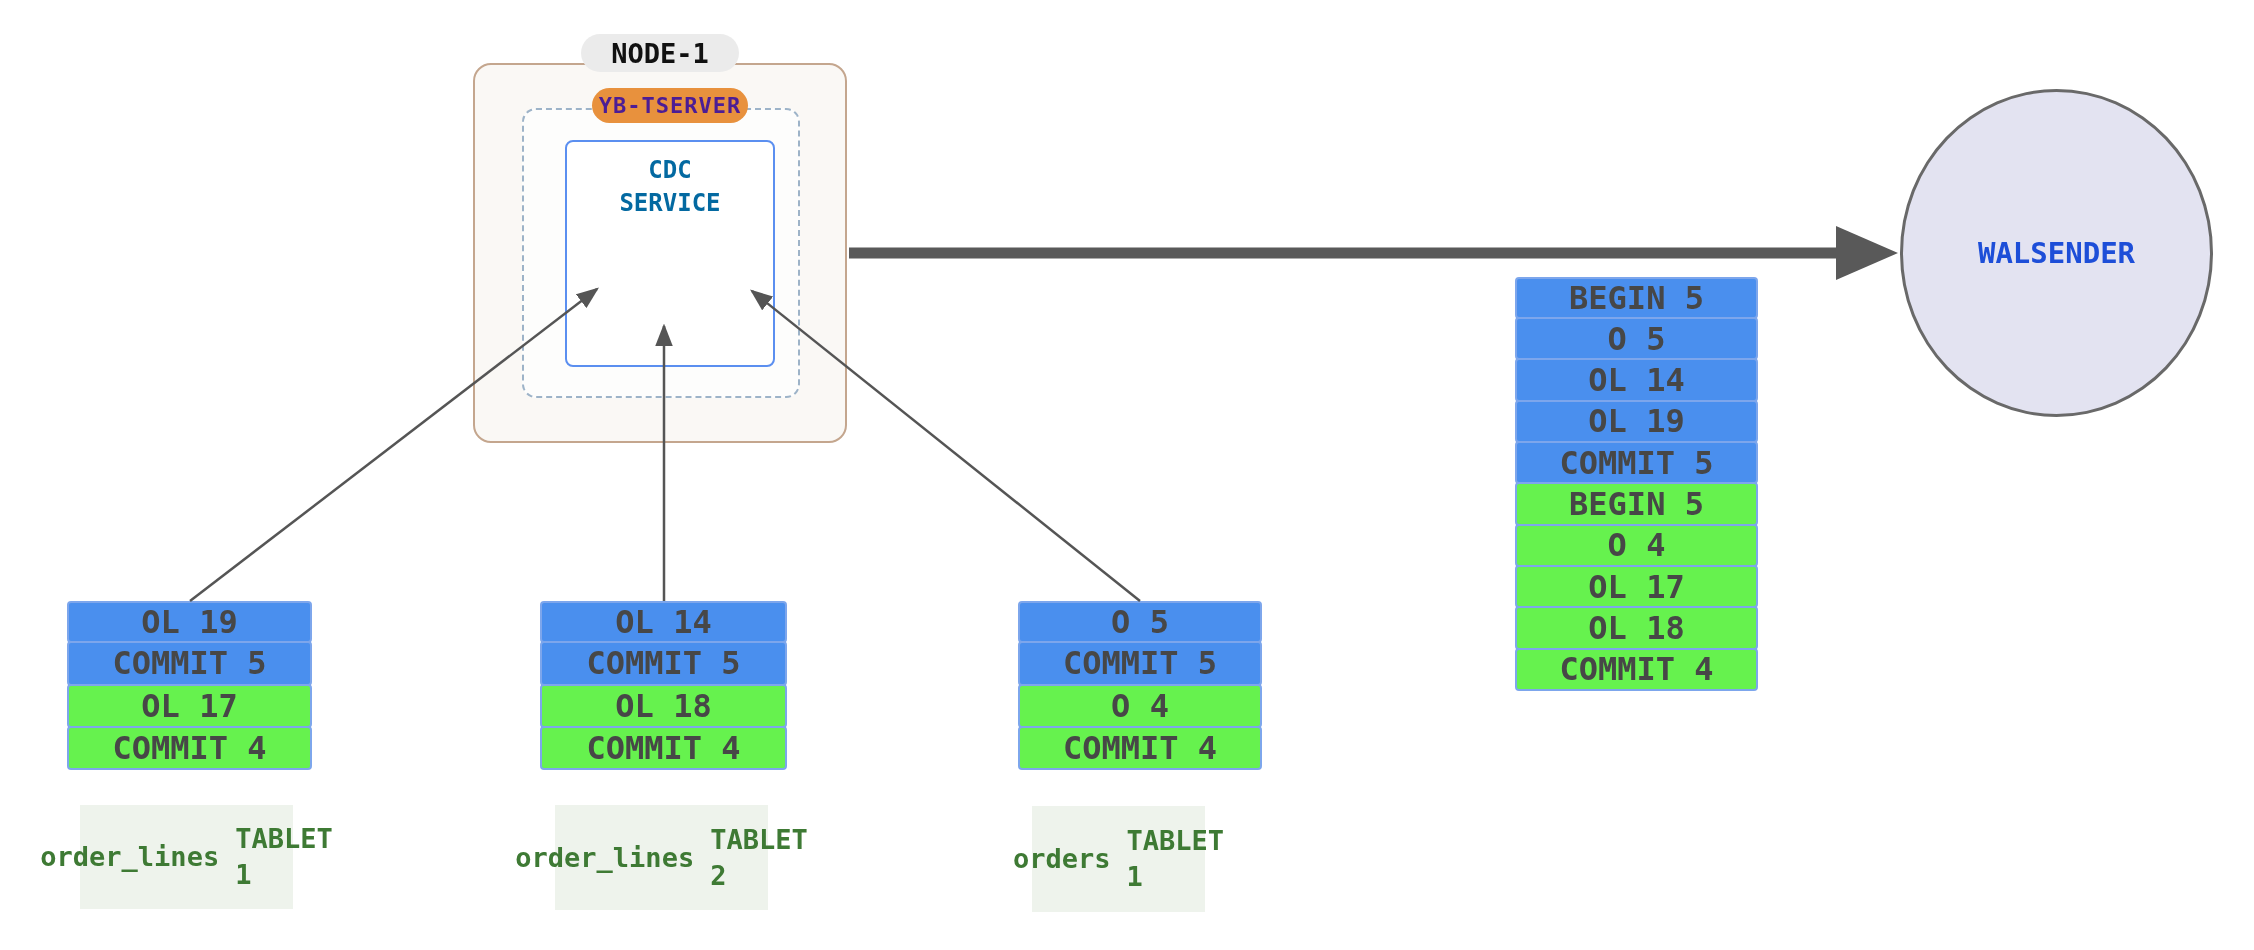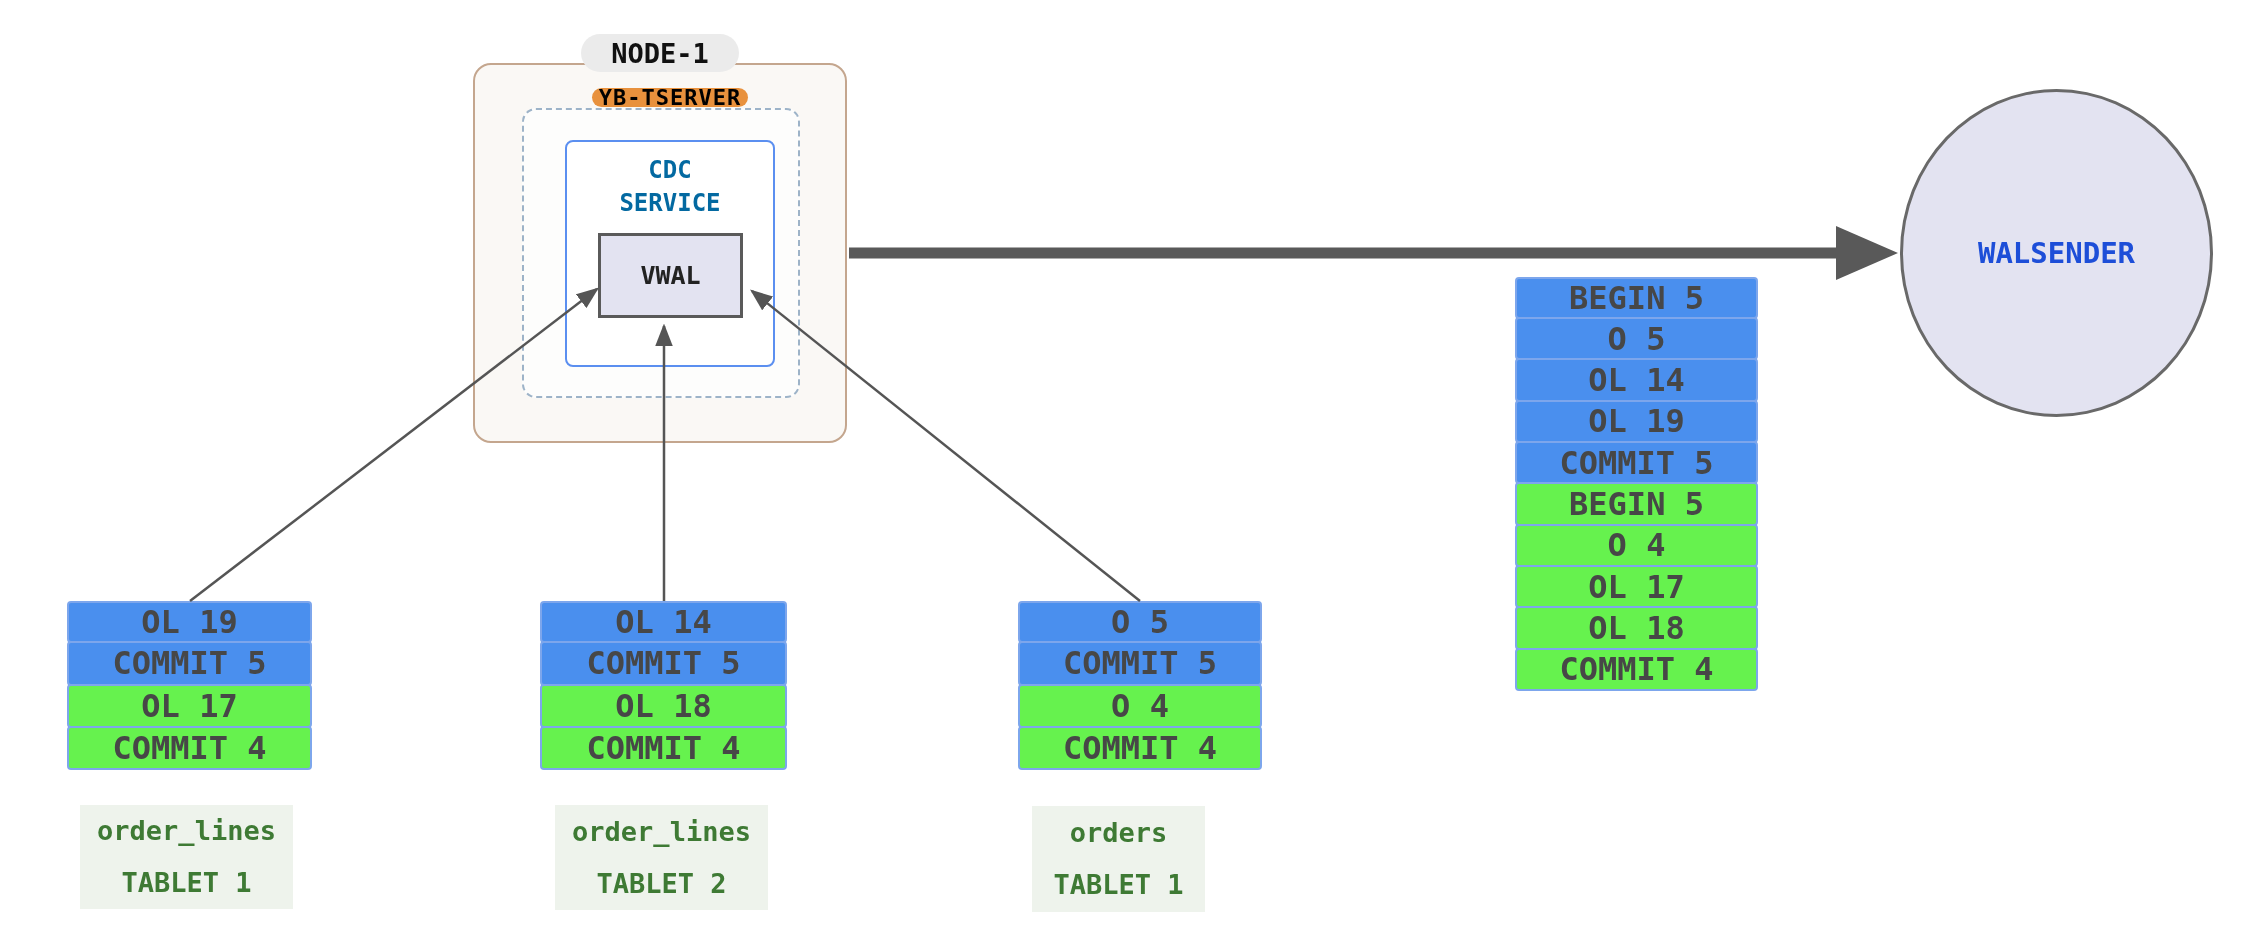--- a/index.html
+++ b/index.html
@@ -8,23 +8,23 @@
   .abs{position:absolute;box-sizing:border-box;}
 
   
   #node-box{left:473px;top:63px;width:374px;height:380px;background:var(--node-bg);
             border:2.5px solid var(--node-border);border-radius:18px;z-index:1;}
   #node-pill{left:581px;top:34px;width:158px;height:38px;background:var(--pill-bg);
              border-radius:19px;z-index:4;display:flex;align-items:center;justify-content:center;
              font-size:27px;font-weight:800;color:#111;}
   #dashed-box{left:522px;top:108px;width:278px;height:290px;background:#fdfdfc;
               border:2.5px dashed var(--dash-border);border-radius:14px;z-index:2;}
-  #tserver-pill{left:592px;top:88px;width:156px;height:19px;background:var(--orange);
+  #tserver-pill{left:592px;top:88px;width:156px;height:35px;background:var(--orange);
                 border-radius:18px;z-index:5;display:flex;align-items:center;justify-content:center;
-                font-size:22px;font-weight:bold;color:#000000;letter-spacing:1px;}
+                font-size:22px;font-weight:bold;color:#4c1d95;letter-spacing:1px;}
   #cdc-box{left:565px;top:140px;width:210px;height:227px;background:#ffffff;
            border:2px solid var(--cdc-border);border-radius:8px;z-index:3;
            text-align:center;padding-top:12px;}
   #cdc-box .cdc-line{display:block;font-size:24px;font-weight:bold;color:#0369a1;line-height:33px;}
   #vwal-box{left:598px;top:233px;width:145px;height:85px;background:var(--lavender);
             border:3px solid var(--dark-border);z-index:4;display:flex;align-items:center;
             justify-content:center;font-size:25px;font-weight:bold;color:#222;}
 
   
   #walsender{left:1900px;top:89px;width:313px;height:328px;background:var(--lavender);
@@ -38,21 +38,21 @@
         font-size:32px;font-weight:bold;color:var(--cell-text);margin-top:-2px;}
   .cell:first-child{margin-top:0;}
   .cell[data-color="blue"]{background:var(--blue);}
   .cell[data-color="green"]{background:var(--green);}
   #stream-stack{left:1515px;top:277px;width:243px;height:414px;}
   #tablet-stack-1{left:67px;top:601px;width:245px;height:169px;}
   #tablet-stack-2{left:540px;top:601px;width:247px;height:169px;}
   #tablet-stack-3{left:1018px;top:601px;width:244px;height:169px;}
 
   
-  .tablet-label{background:var(--label-bg);display:flex;flex-direction:column;align-items:center;
+  .tablet-label{background:var(--label-bg);display:flex;flex-direction:row;align-items:center;
                 justify-content:center;font-size:27px;font-weight:bold;color:var(--label-text);
                 line-height:36px;z-index:2;gap:16px;}
   #tablet-label-1{left:80px;top:805px;width:213px;height:104px;}
   #tablet-label-2{left:555px;top:805px;width:213px;height:105px;}
   #tablet-label-3{left:1032px;top:806px;width:173px;height:106px;}
 
   
   #arrows{position:absolute;left:0;top:0;width:2254px;height:950px;z-index:6;pointer-events:none;}
 </style>
 </head>
@@ -62,21 +62,20 @@
 
   <div class="abs" id="node-box"></div>
   <div class="abs" id="dashed-box"></div>
   <div class="abs" id="node-pill">NODE-1</div>
   <div class="abs" id="tserver-pill">YB-TSERVER</div>
 
   <div class="abs" id="cdc-box">
     <span class="cdc-line">CDC</span>
     <span class="cdc-line">SERVICE</span>
   </div>
-  <div class="abs" id="vwal-box">VWAL</div>
 
   <div class="abs" id="walsender">WALSENDER</div>
 
   <div class="abs stack" id="stream-stack">
     <div class="cell" data-color="blue">BEGIN 5</div>
     <div class="cell" data-color="blue">O 5</div>
     <div class="cell" data-color="blue">OL 14</div>
     <div class="cell" data-color="blue">OL 19</div>
     <div class="cell" data-color="blue">COMMIT 5</div>
     <div class="cell" data-color="green">BEGIN 5</div>

